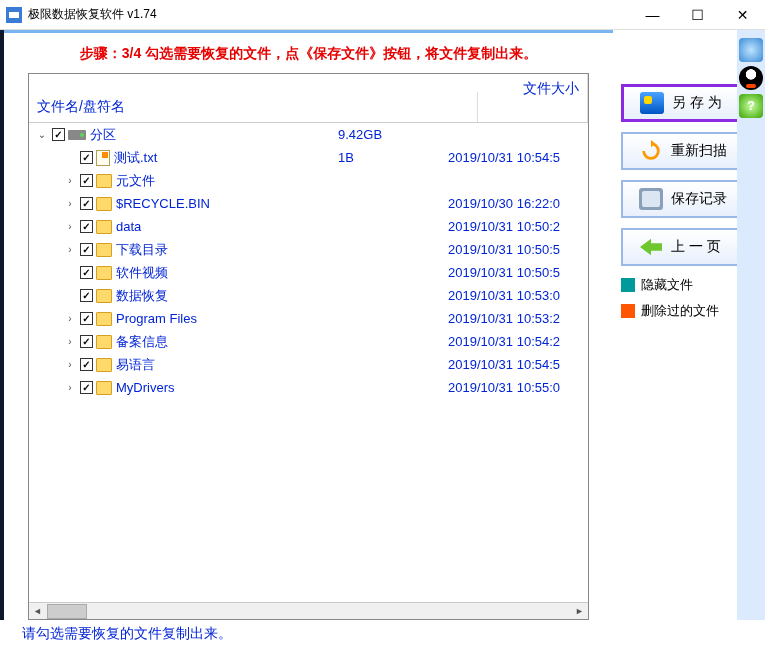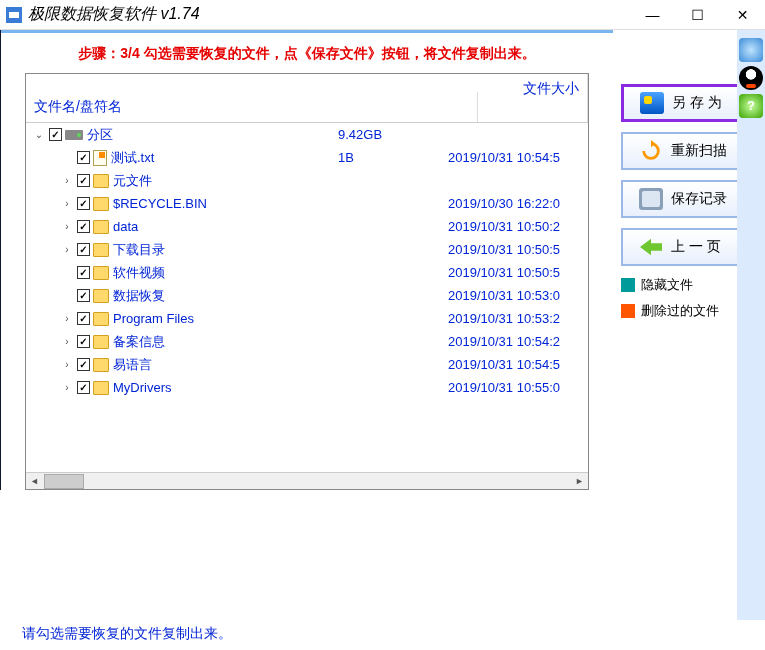--- a/index.html
+++ b/index.html
@@ -1,21 +1,21 @@
 <!DOCTYPE html>
 <html><head>
 <meta charset="utf-8">
 <style>
 * { box-sizing: border-box; margin: 0; padding: 0; }
 body { font-family: "Microsoft YaHei", sans-serif; font-size: 13px; background: #fff; width: 765px; height: 650px; overflow: hidden; position: relative; }
 .titlebar { height: 30px; background: #fff; border-bottom: 1px solid #ddd; display: flex; align-items: center; padding-left: 6px; }
 .titlebar .app-icon { width: 16px; height: 16px; margin-right: 6px; }
-.titlebar .title { flex: 1; font-size: 16px; color: #000; font-style: italic; }
+.titlebar .title { flex: 1; font-size: 12px; color: #000; }
 .titlebar .win-btn { width: 45px; height: 30px; display: flex; align-items: center; justify-content: center; color: #000; font-size: 14px; cursor: pointer; }
-.main { display: flex; height: 460px; border-left: 1px solid #0f172a; }
+.main { display: flex; height: 590px; border-left: 4px solid #0f172a; }
 .left-panel { flex: 1; display: flex; flex-direction: column; }
 .step-bar { text-align: center; padding: 12px 0 10px; color: #e60000; font-weight: bold; font-size: 14px; border-top: 3px solid #78b4f0; }
 .grid-container { flex: 1; margin: 0 24px 0 24px; border: 1px solid #888; display: flex; flex-direction: column; overflow: hidden; }
 .grid-header { display: flex; background: #fff; border-bottom: 1px solid #ccc; }
 .grid-header .col { padding: 6px 8px; color: #0024d6; font-size: 14px; border-right: 1px solid #ddd; }
 .col-name { flex: 1; margin-top: 18px; }
 .col-size { width: 110px; text-align: right; }
 .col-time { width: 140px; }
 .grid-body { flex: 1; overflow: hidden; background: #fff; }
 .row { display: flex; align-items: center; height: 23px; padding-left: 6px; }

